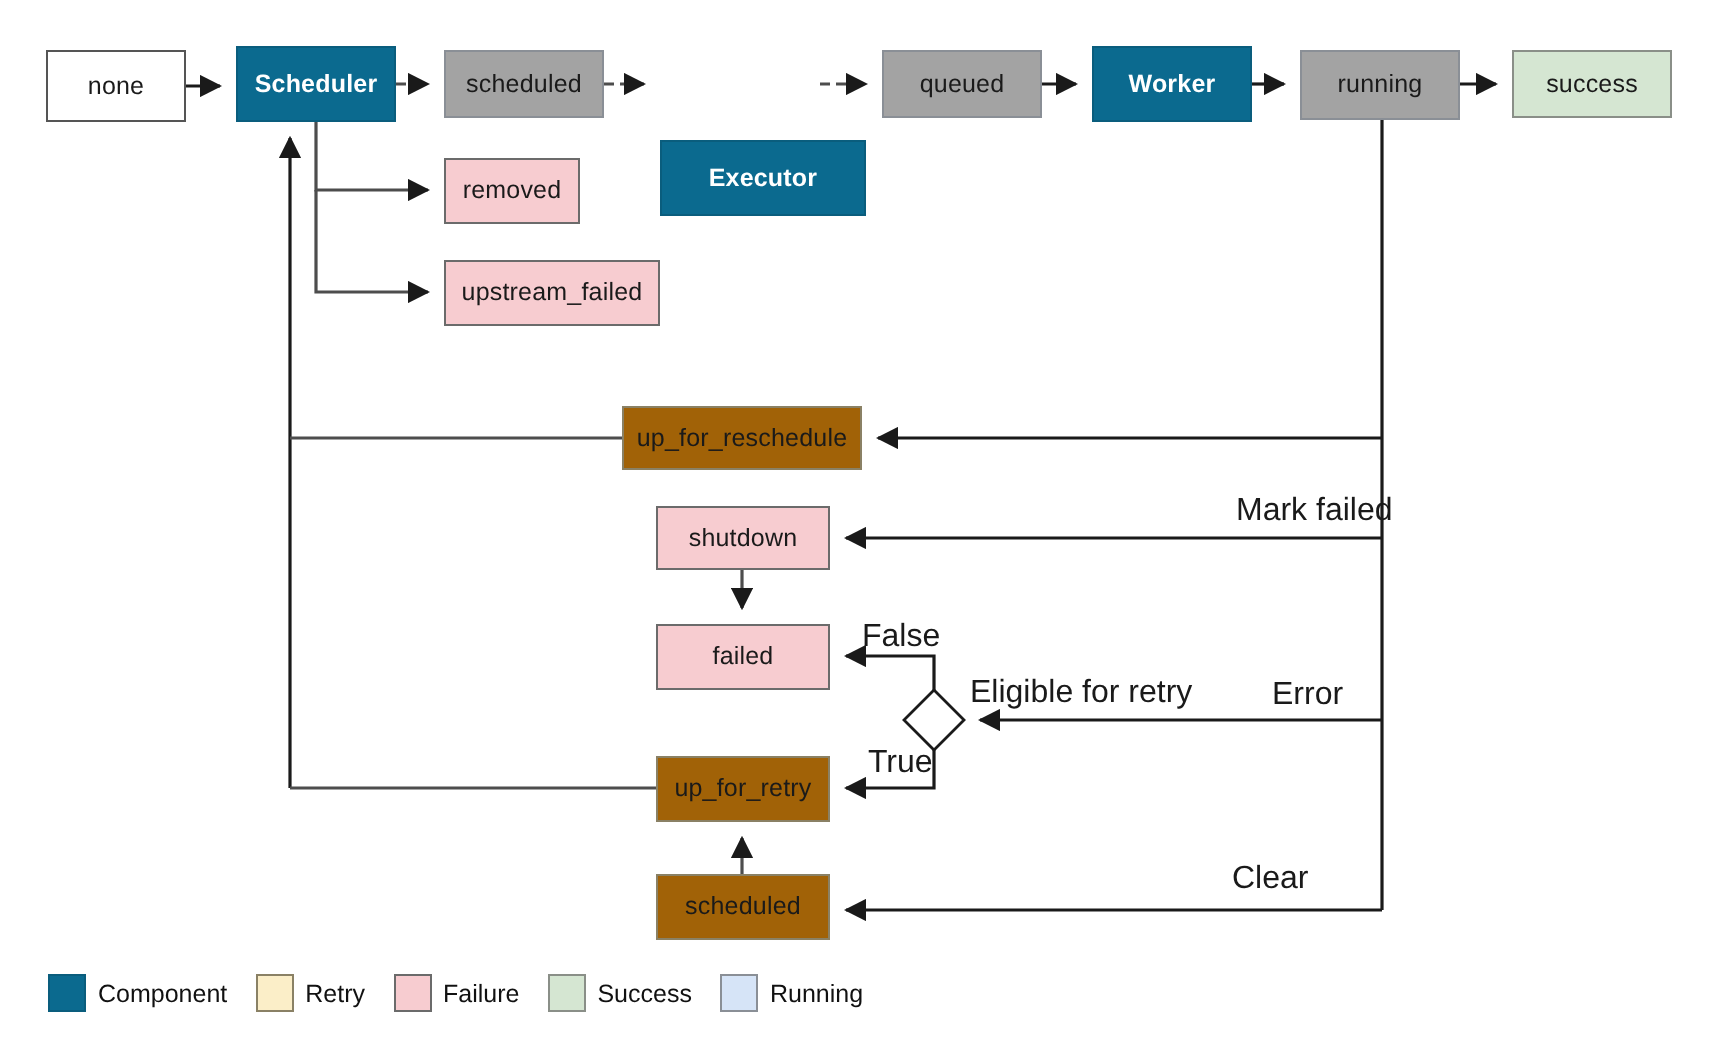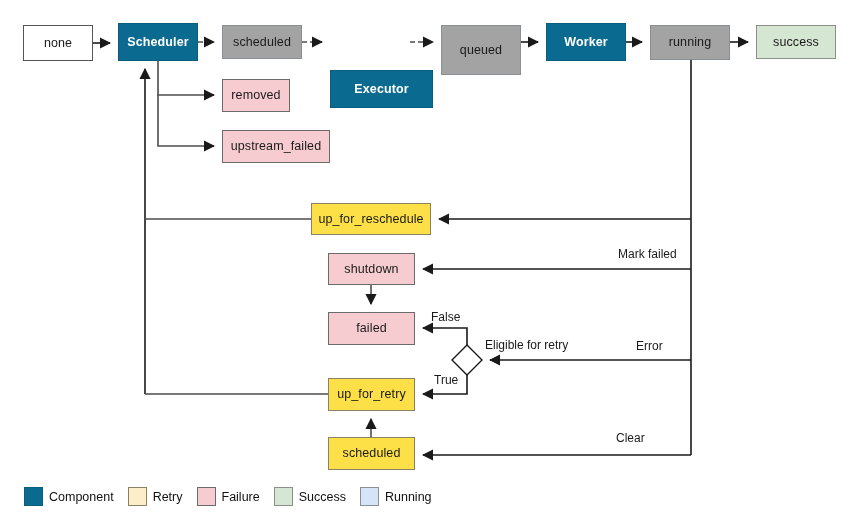--- a/index.html
+++ b/index.html
@@ -15,26 +15,26 @@
     display:flex;align-items:center;justify-content:center;
     border:1px solid #4d4d4d;
     font-size:12.5px;line-height:1;
     color:#1a1a1a;text-align:center;
     letter-spacing:0.1px;
     z-index:3;
   }
   .node.component{background:#0b6a8f;border-color:#0a5d7d;color:#ffffff;font-weight:bold;}
   .node.running{background:#a3a3a3;border-color:#8a8f96;}
   .node.failure{background:#f7ccd0;border-color:#6b6b6b;}
-  .node.retry{background:#fde047;border-color:#8a8165;}
+  .node.retry{background:#a16207;border-color:#8a8165;}
   .node.success{background:#d5e6d2;border-color:#8a8f88;}
   .node.none{background:#ffffff;border-color:#555555;}
 
   .edge-label{
-    position:absolute;font-size:12px;color:#1a1a1a;
+    position:absolute;font-size:16px;color:#1a1a1a;
     white-space:nowrap;z-index:4;line-height:1;
   }
 
   
   #legend{
     position:absolute;left:24px;top:487px;
     display:flex;align-items:center;gap:0px;z-index:5;
   }
   .legend-item{display:flex;align-items:center;margin-right:14px;}
   .legend-swatch{
@@ -94,21 +94,21 @@
   </g>
 
   <polygon points="467,345 482,360 467,375 452,360" fill="#ffffff" stroke="#1a1a1a" stroke-width="1.4"></polygon>
 </svg>
 
 <div id="nodes">
   <div class="node none" style="left:23px;top:25px;width:70px;height:36px;">none</div>
   <div class="node component" style="left:118px;top:23px;width:80px;height:38px;">Scheduler</div>
   <div class="node running" style="left:222px;top:25px;width:80px;height:34px;">scheduled</div>
   <div class="node component" style="left:330px;top:23px;width:103px;height:38px;margin-top:47px;">Executor</div>
-  <div class="node running" style="left:441px;top:25px;width:80px;height:50px;">queued</div>
+  <div class="node running" style="left:441px;top:25px;width:80px;height:34px;">queued</div>
   <div class="node component" style="left:546px;top:23px;width:80px;height:38px;">Worker</div>
   <div class="node running" style="left:650px;top:25px;width:80px;height:35px;">running</div>
   <div class="node success" style="left:756px;top:25px;width:80px;height:34px;">success</div>
   <div class="node failure" style="left:222px;top:79px;width:68px;height:33px;">removed</div>
   <div class="node failure" style="left:222px;top:130px;width:108px;height:33px;">upstream_failed</div>
   <div class="node retry" style="left:311px;top:203px;width:120px;height:32px;">up_for_reschedule</div>
   <div class="node failure" style="left:328px;top:253px;width:87px;height:32px;">shutdown</div>
   <div class="node failure" style="left:328px;top:312px;width:87px;height:33px;">failed</div>
   <div class="node retry" style="left:328px;top:378px;width:87px;height:33px;">up_for_retry</div>
   <div class="node retry" style="left:328px;top:437px;width:87px;height:33px;">scheduled</div>

